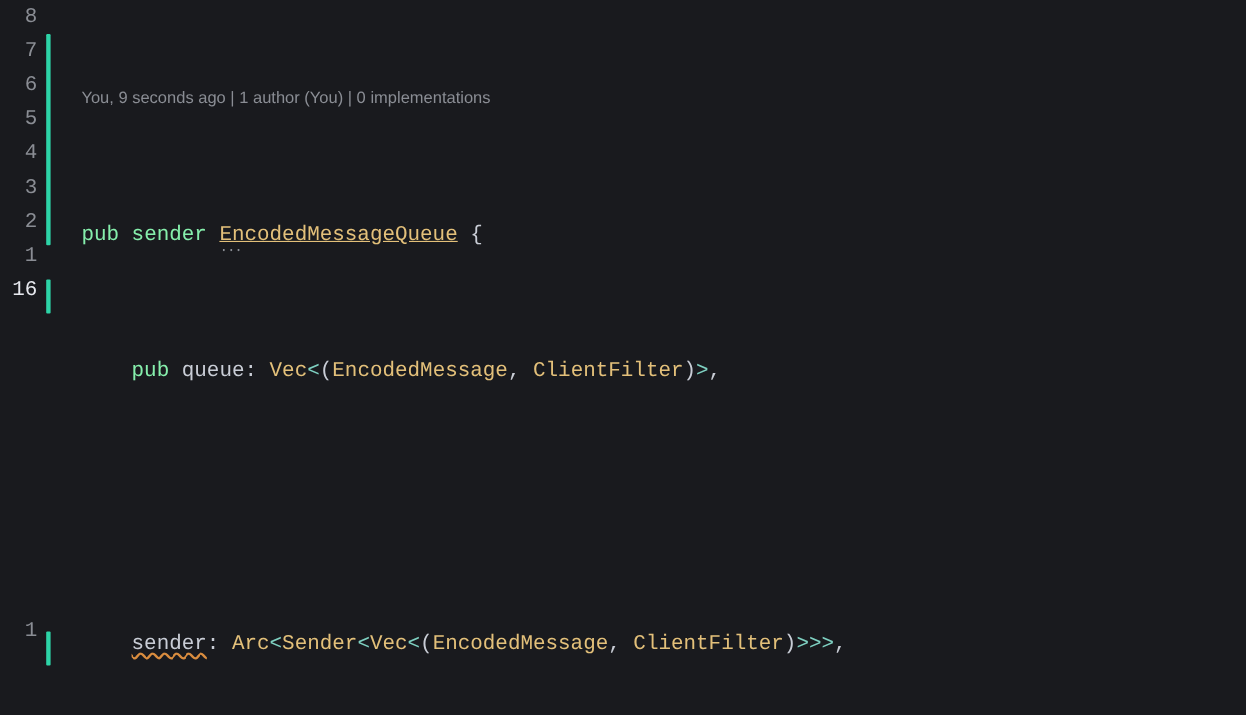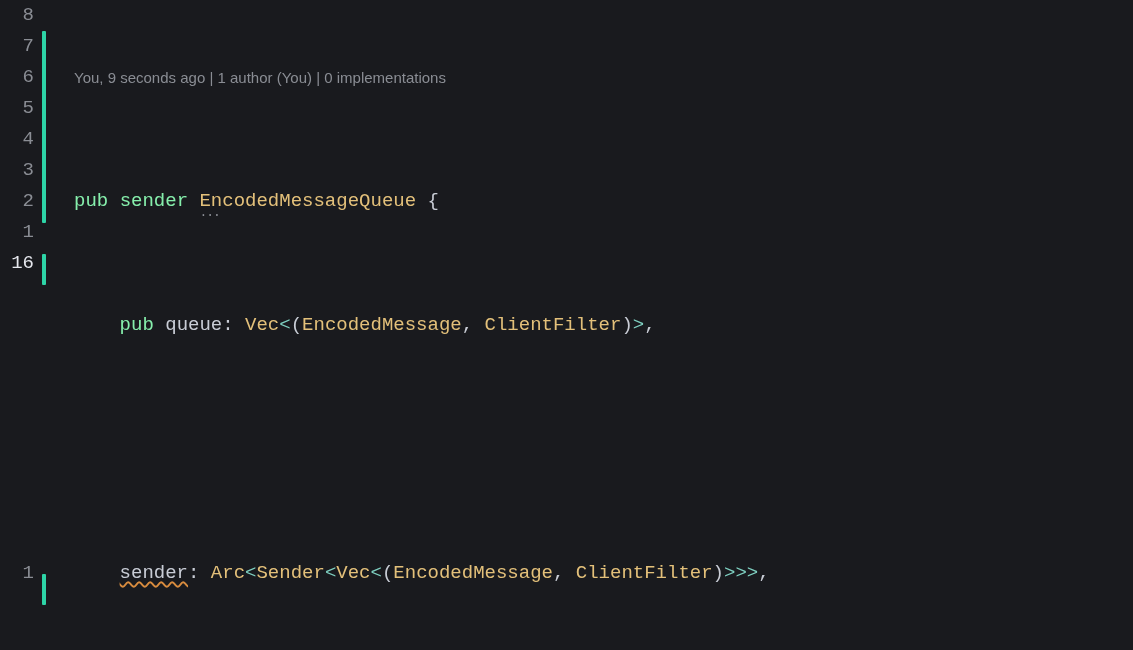--- a/index.html
+++ b/index.html
@@ -45,21 +45,21 @@
     left: 2px;
     background: #2dd4a7;
     border-radius: 1px;
   }
   .bar.b1 { top: 31px; height: 192px; }
   .bar.b2 { top: 254px; height: 31px; }
   .bar.b3 { top: 574px; height: 31px; }
   .code {
     flex: 1;
     padding-left: 28px;
-    padding-top: 0px;
+    padding-top: 12px;
     white-space: pre;
     position: relative;
   }
   .codelens {
     height: 31px;
     font-size: 15px;
     color: #8a8d94;
     font-family: -apple-system, 'Segoe UI', sans-serif;
     display: flex;
     align-items: center;
@@ -72,20 +72,21 @@
   .op { color: #7fd1c2; }
   .squiggle {
     text-decoration-line: underline;
     text-decoration-style: wavy;
     text-decoration-color: #d98c3e;
     text-decoration-thickness: 1.5px;
     text-underline-offset: 3px;
   }
   .dots {
     position: relative;
+    text-decoration: underline;
   }
   .dots::after {
     content: "···";
     position: absolute;
     left: 0;
     top: 14px;
     font-size: 13px;
     letter-spacing: -1px;
     color: #8a8d94;
   }

